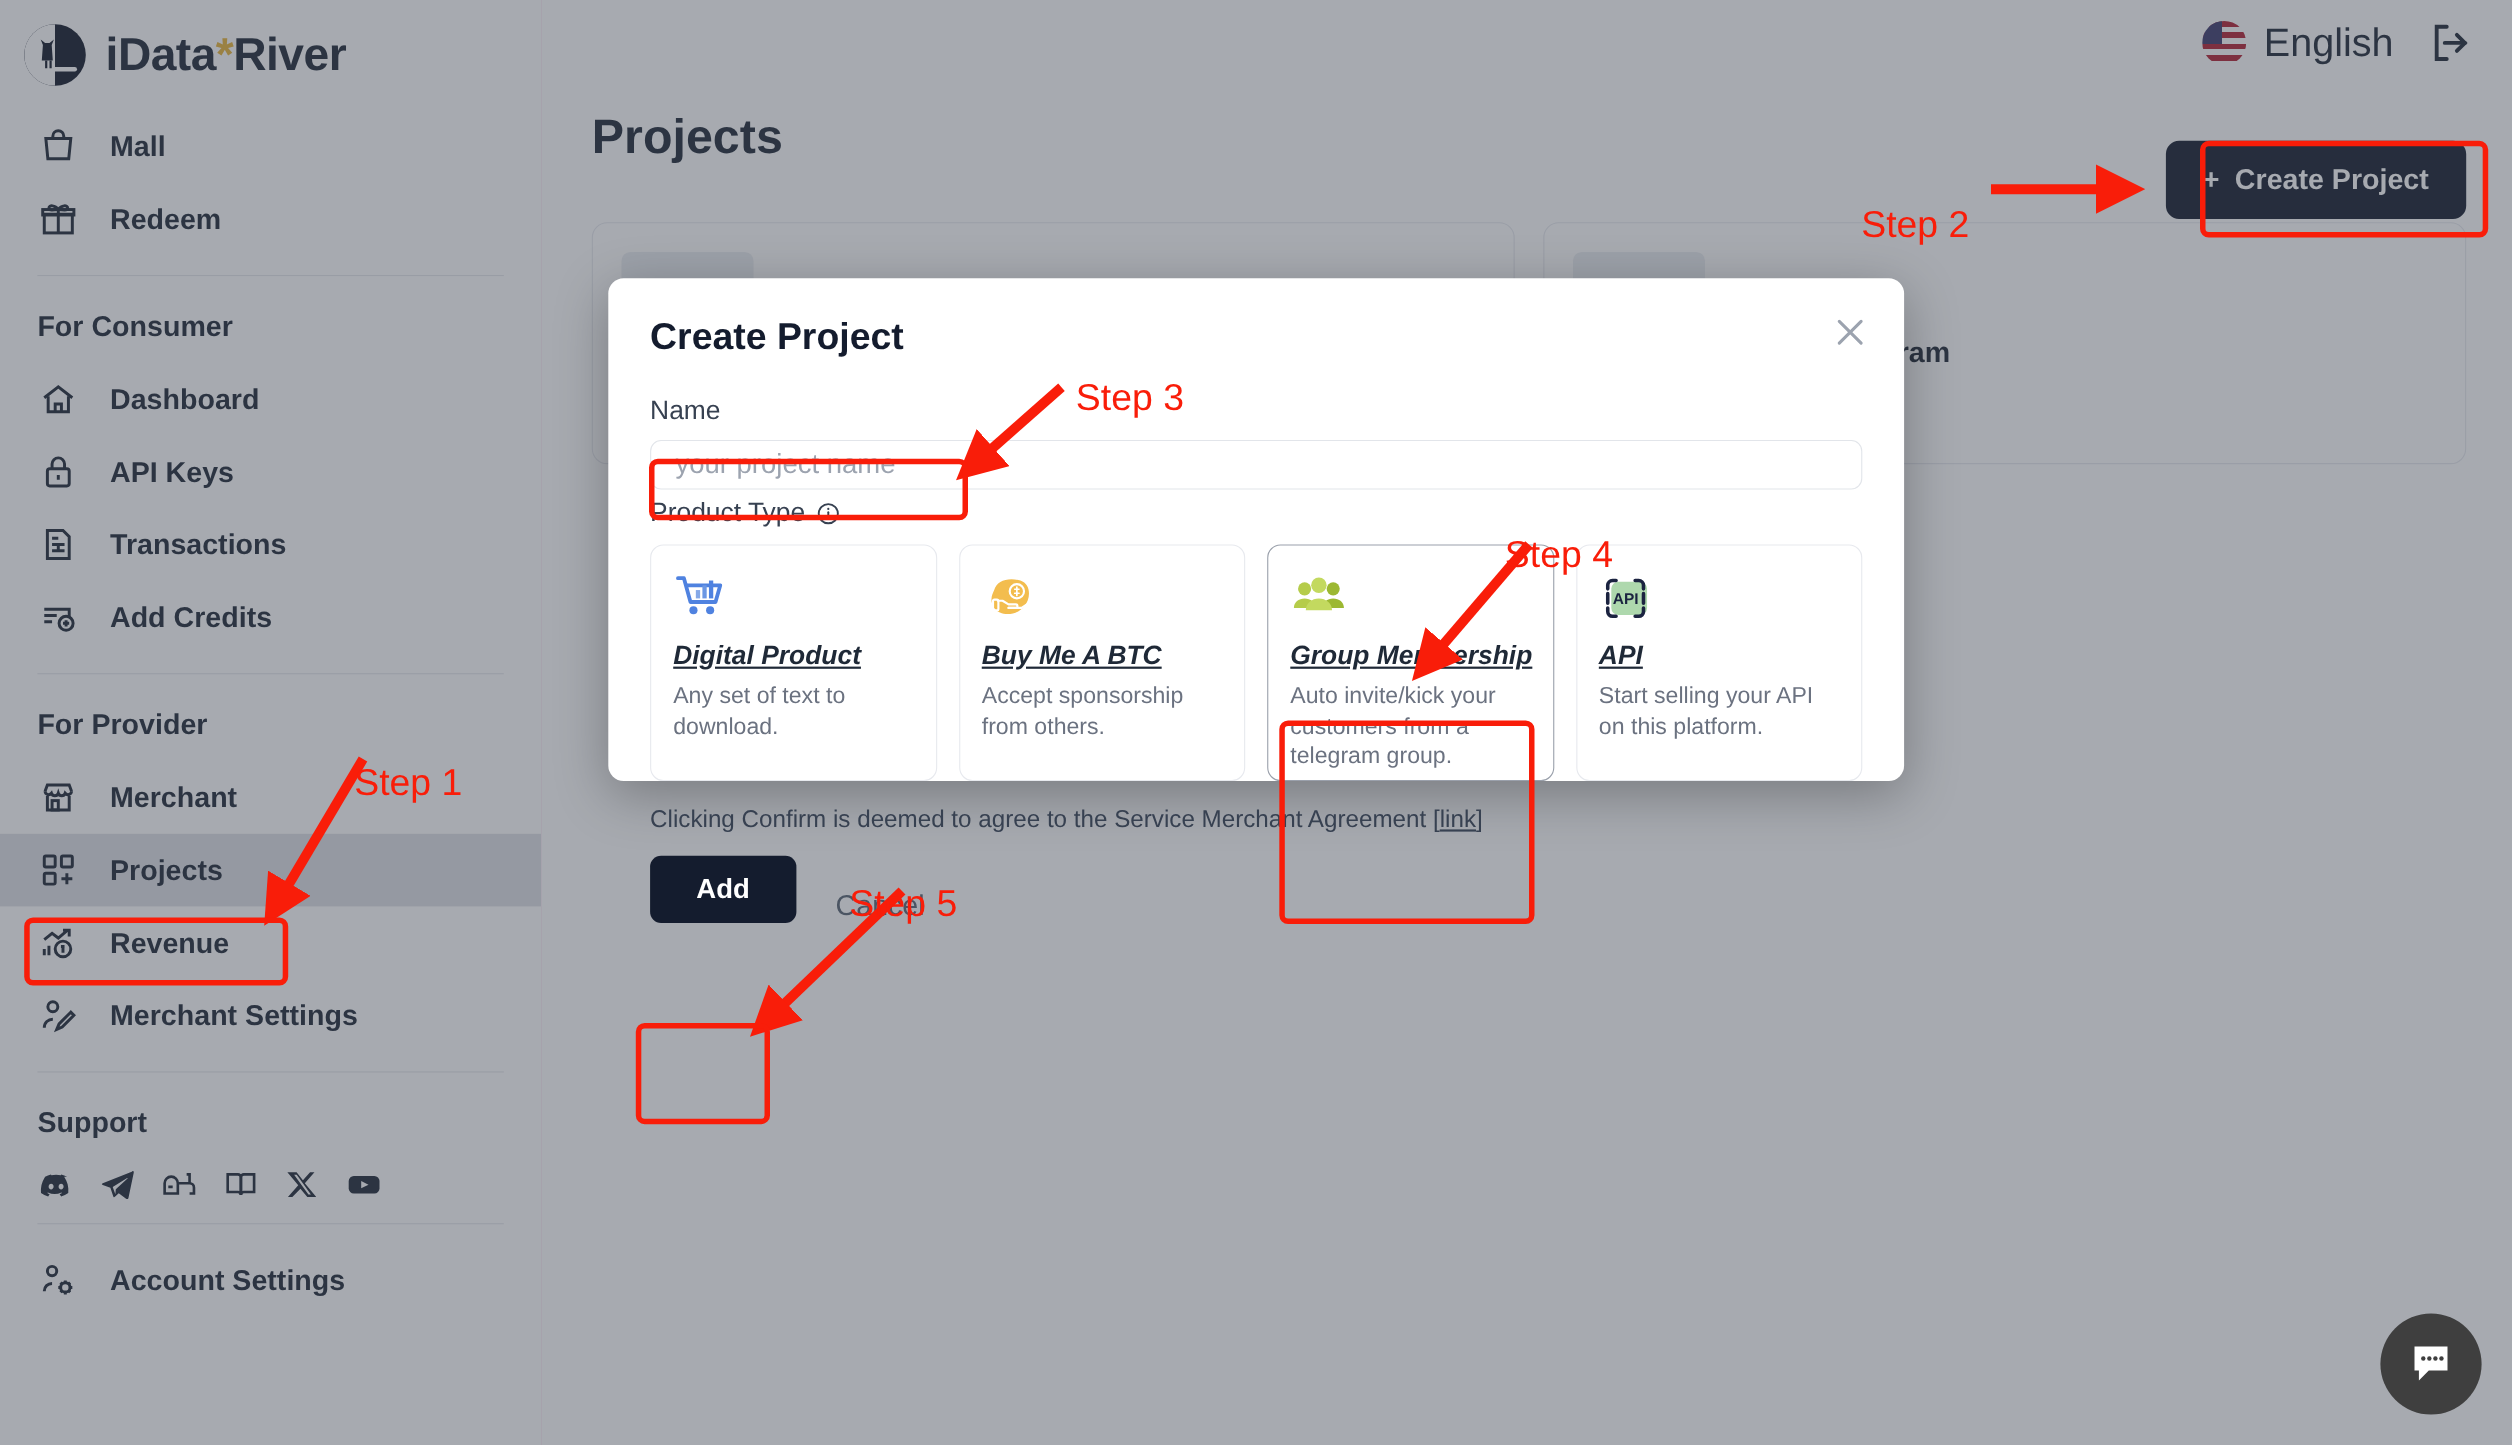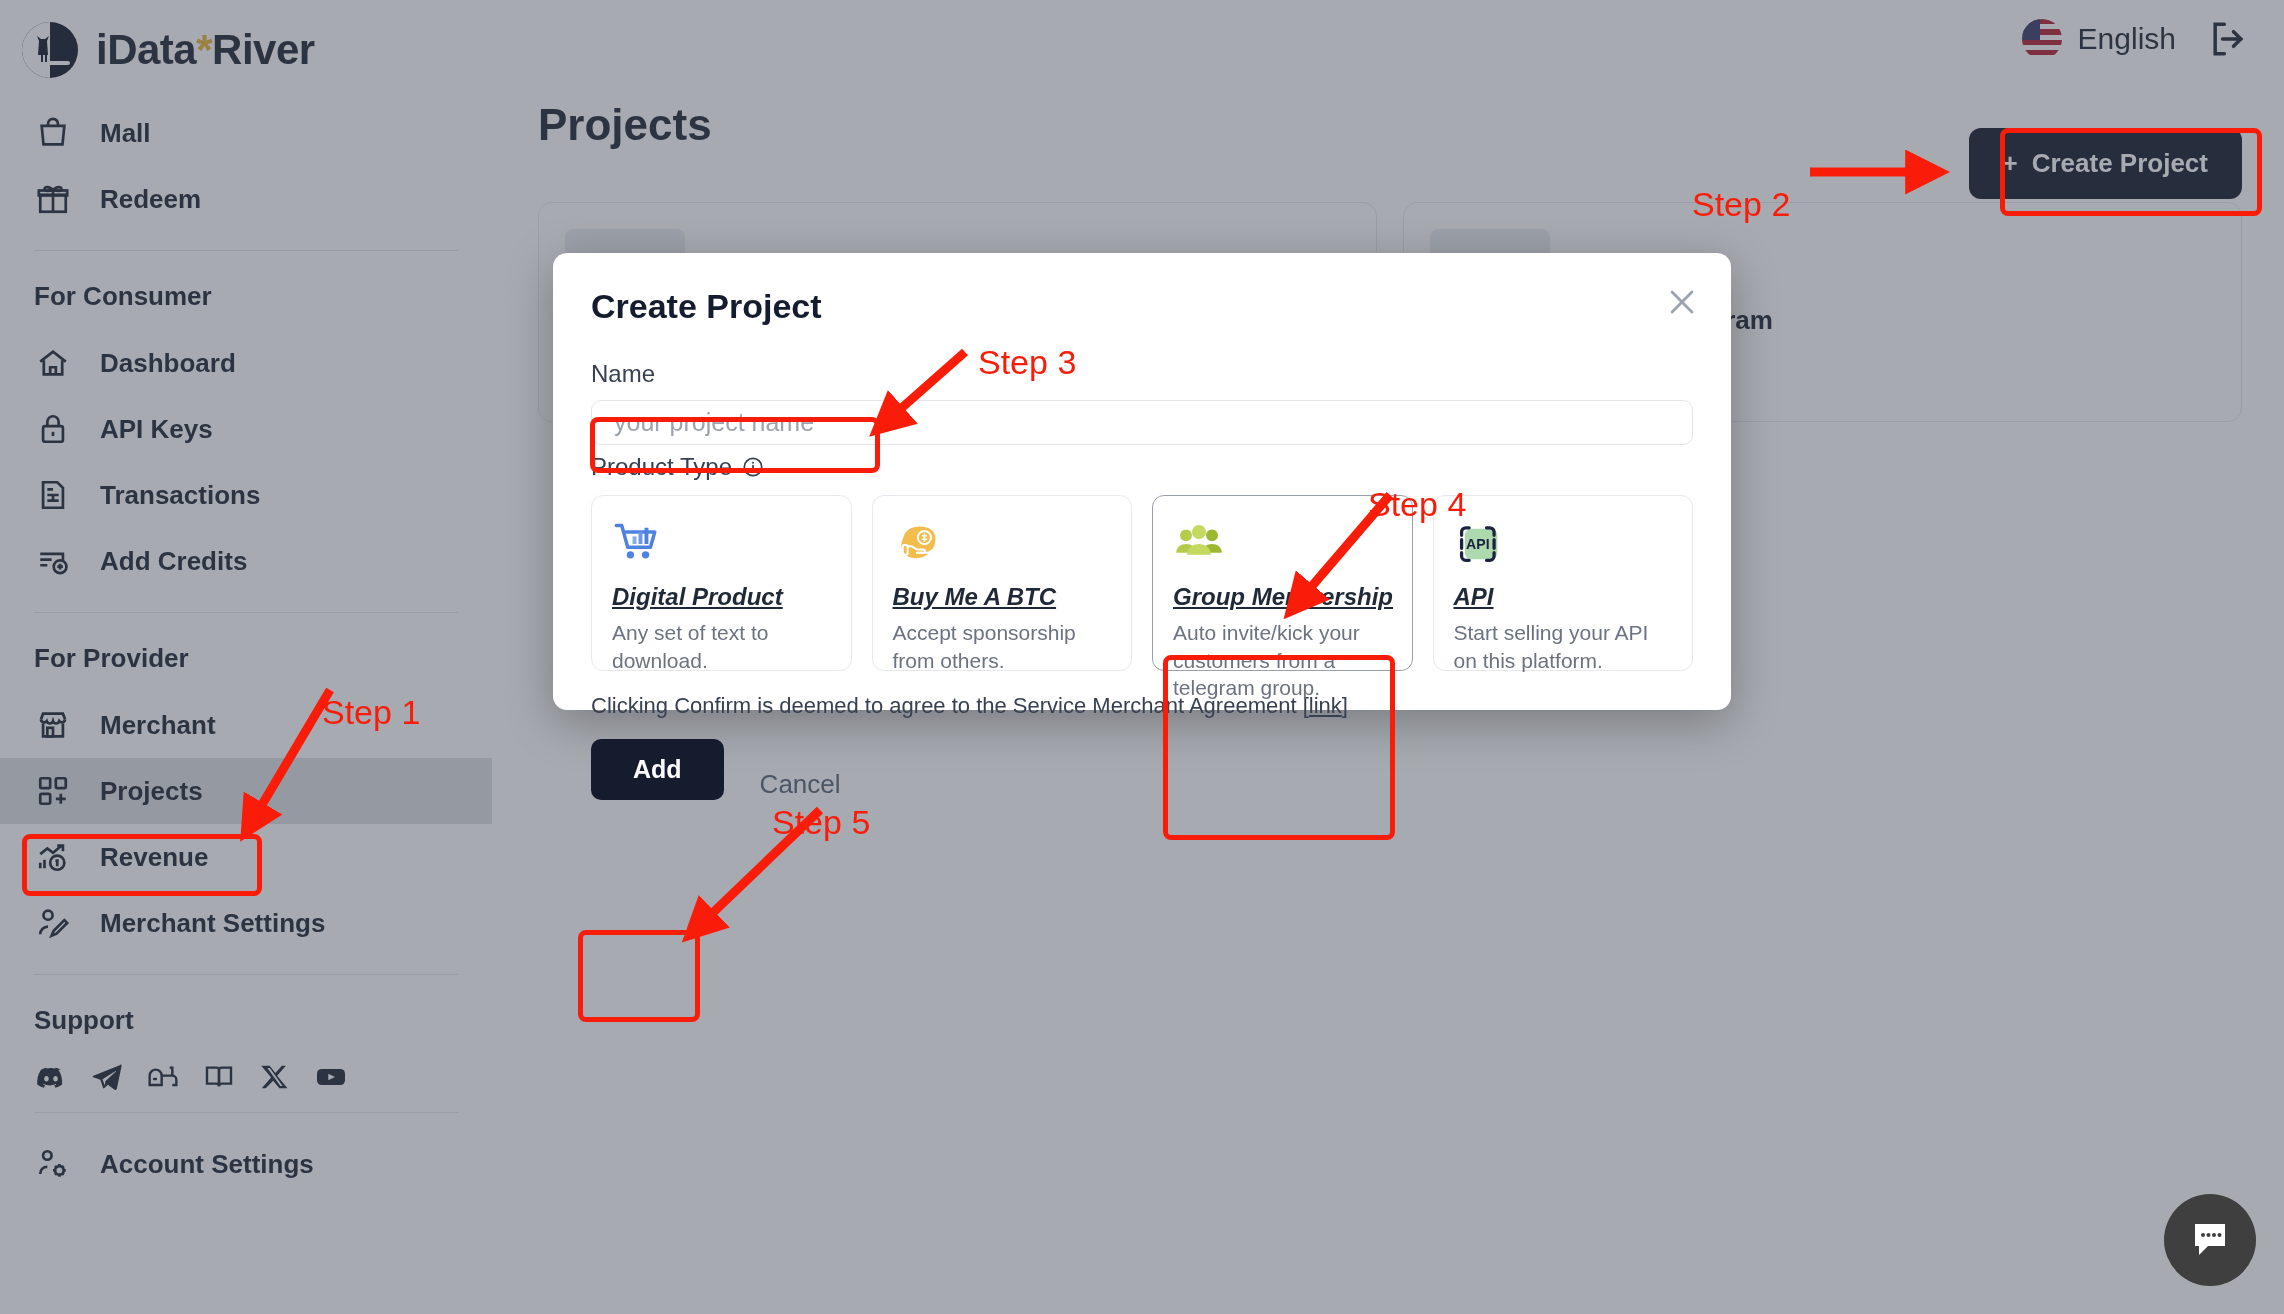--- a/index.html
+++ b/index.html
@@ -78,21 +78,21 @@
   .main {
     flex: 1; position: relative; padding: 0;
     background: #ffffff;
   }
   .main-head {
     display: flex; align-items: center; justify-content: flex-end;
     gap: 30px; height: 78px; padding-right: 34px;
   }
   .lang {
     display: flex; align-items: center; gap: 16px;
-    font-size: 30px; color: #1f2937; cursor: pointer;
+    font-size: 36px; color: #1f2937; cursor: pointer;
   }
   .flag {
     width: 40px; height: 40px; border-radius: 50%; overflow: hidden;
     position: relative; flex: 0 0 40px;
     background: #ffffff;
   }
   .flag .stripes { position:absolute; inset:0;
     background: repeating-linear-gradient(to bottom,#b22234 0 5.2px,#ffffff 5.2px 10.4px); }
   .flag .canton { position:absolute; left:0; top:0; width:18px; height:21px; background:#3c3b6e; }
   .logout-ico { width: 44px; height: 44px; cursor: pointer; }
@@ -156,21 +156,21 @@
   .name-input::placeholder { color: #9ca3af; }
 
   .ptype-label {
     display: flex; align-items: center; gap: 10px;
     font-size: 24px; color: #374151; margin-top: 8px;
   }
   .info-ico { width: 22px; height: 22px; }
 
   .type-grid { display: flex; gap: 20px; margin-top: 14px; }
   .type-card {
-    flex: 1; height: 176px;
+    flex: 1; height: 215px;
     border: 1px solid #e7e9ee; border-radius: 12px;
     background: #ffffff;
     padding: 22px 18px 0 20px;
     cursor: pointer;
     position: relative;
   }
   .type-card.selected { border: 1px solid #9aa0ab; }
   .type-ico { width: 52px; height: 52px; margin-bottom: 14px; }
   .type-name {
     font-size: 24px; font-weight: bold; color: #1f2937;

